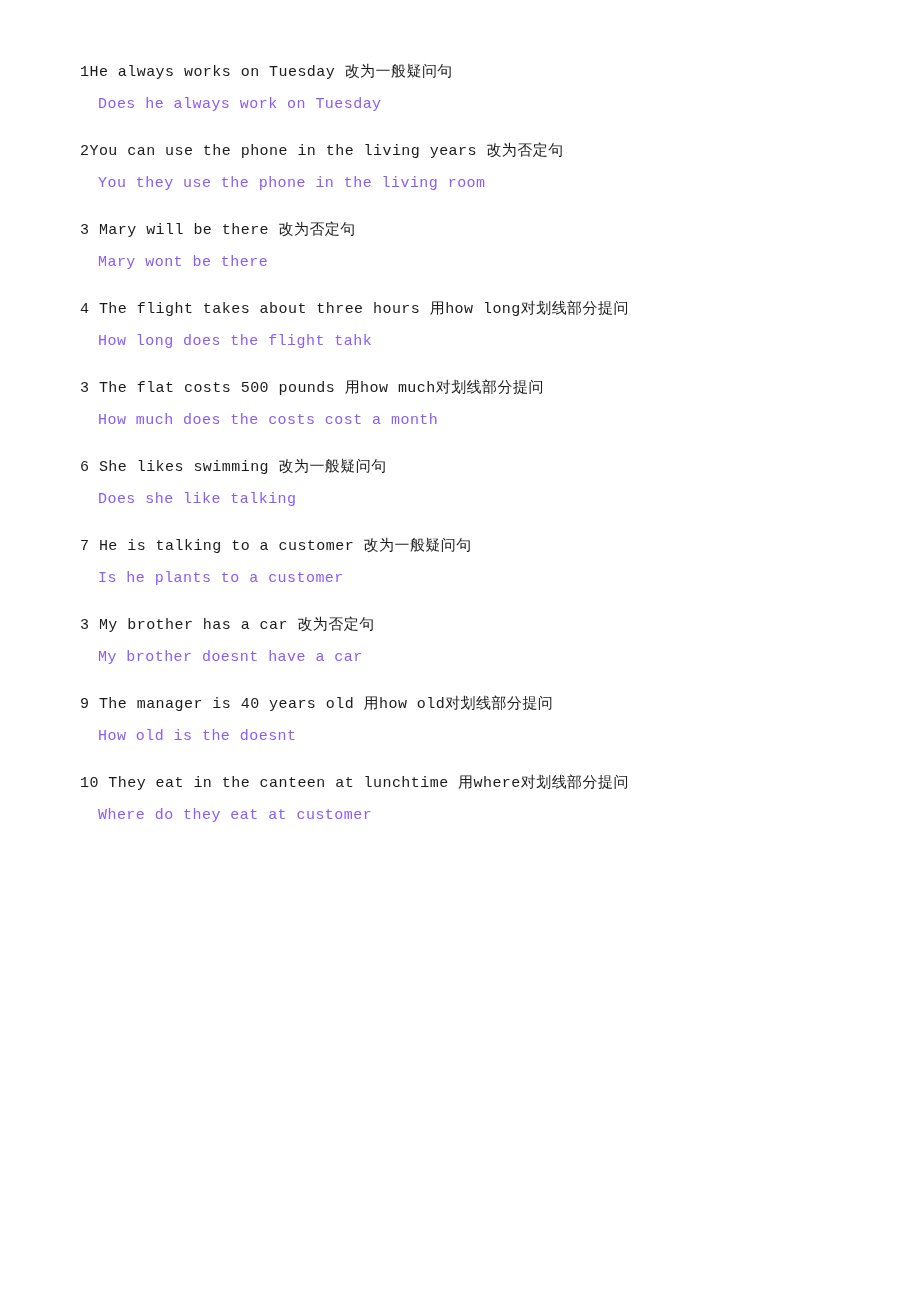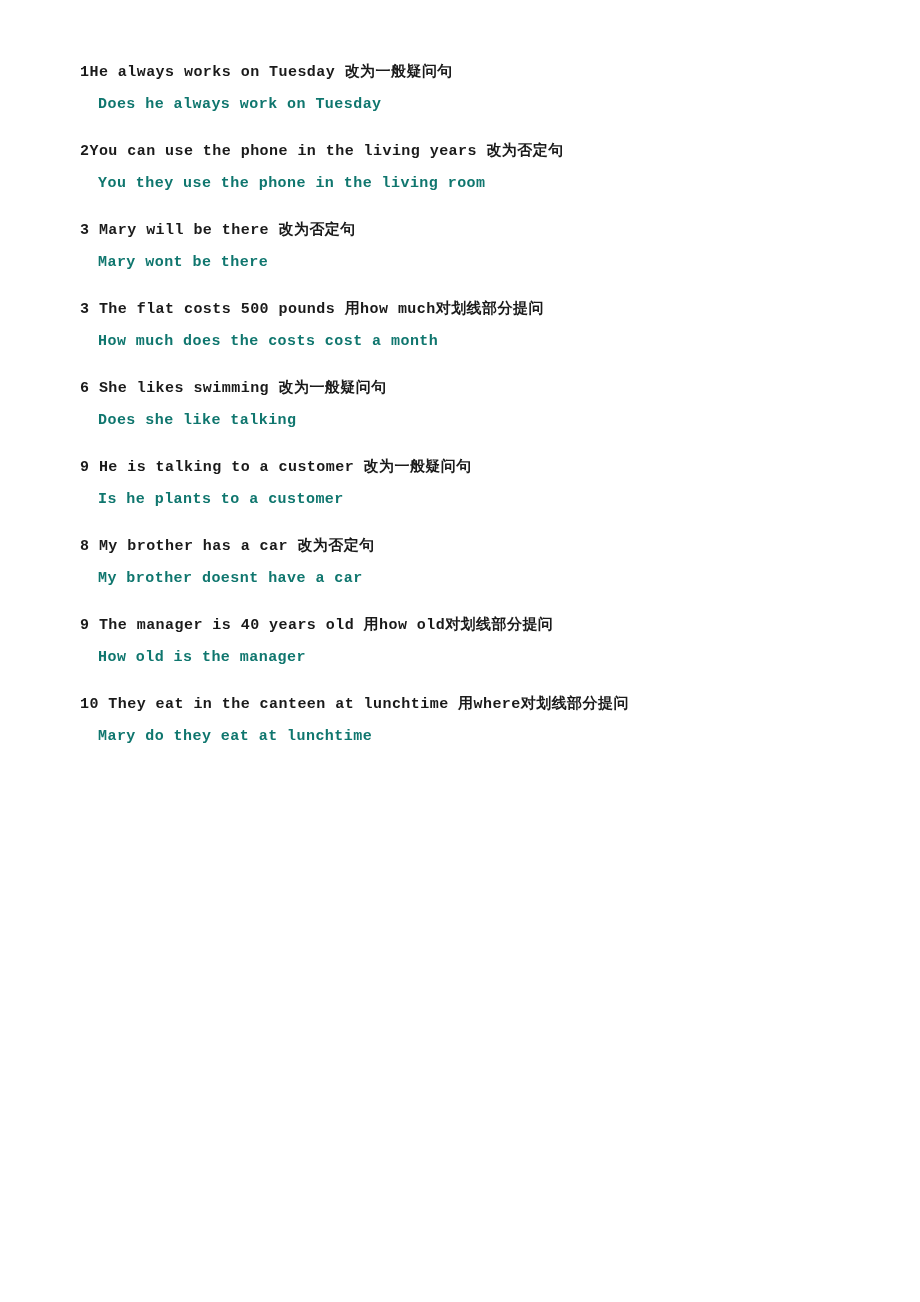--- a/index.html
+++ b/index.html
@@ -19,64 +19,66 @@
     }
 
     .exercise-block {
       margin-bottom: 22px;
     }
 
     .question-line {
       margin-bottom: 6px;
       line-height: 1.7;
       letter-spacing: 0.03em;
-      font-weight: bold;
     }
 
     .answer-line {
       padding-left: 18px;
       line-height: 1.7;
-      color: #0f766e;
+      color: #8b5cf6;
       letter-spacing: 0.03em;
-      font-weight: bold;
     }
   </style>
 </head>
 <body>
 
 <div id="exercises-container">
 <div class="exercise-block">
       <div class="question-line">1He always works on Tuesday   改为一般疑问句</div>
       <div class="answer-line">Does he always work on Tuesday</div>
     </div>
     <div class="exercise-block">
       <div class="question-line">2You can use the phone in the living years   改为否定句</div>
       <div class="answer-line">You they use the phone in the living room</div>
     </div>
     <div class="exercise-block">
       <div class="question-line">3 Mary will be there   改为否定句</div>
       <div class="answer-line">Mary wont be there</div>
     </div>
     <div class="exercise-block">
+      <div class="question-line">4 The flight takes about three hours   用how long对划线部分提问</div>
+      <div class="answer-line">How long does the flight tahk</div>
+    </div>
+    <div class="exercise-block">
       <div class="question-line">3 The flat costs 500 pounds   用how much对划线部分提问</div>
       <div class="answer-line">How much does the costs cost a month</div>
     </div>
     <div class="exercise-block">
       <div class="question-line">6 She likes swimming   改为一般疑问句</div>
       <div class="answer-line">Does she like talking</div>
     </div>
     <div class="exercise-block">
-      <div class="question-line">9 He is talking to a customer   改为一般疑问句</div>
+      <div class="question-line">7 He is talking to a customer   改为一般疑问句</div>
       <div class="answer-line">Is he plants to a customer</div>
     </div>
     <div class="exercise-block">
-      <div class="question-line">8 My brother has a car   改为否定句</div>
+      <div class="question-line">3 My brother has a car   改为否定句</div>
       <div class="answer-line">My brother doesnt have a car</div>
     </div>
     <div class="exercise-block">
       <div class="question-line">9 The manager is 40 years old   用how old对划线部分提问</div>
-      <div class="answer-line">How old is the manager</div>
+      <div class="answer-line">How old is the doesnt</div>
     </div>
     <div class="exercise-block">
       <div class="question-line">10 They eat in the canteen at lunchtime   用where对划线部分提问</div>
-      <div class="answer-line">Mary do they eat at lunchtime</div>
+      <div class="answer-line">Where do they eat at customer</div>
     </div>
   </div>
 
 </body></html>

